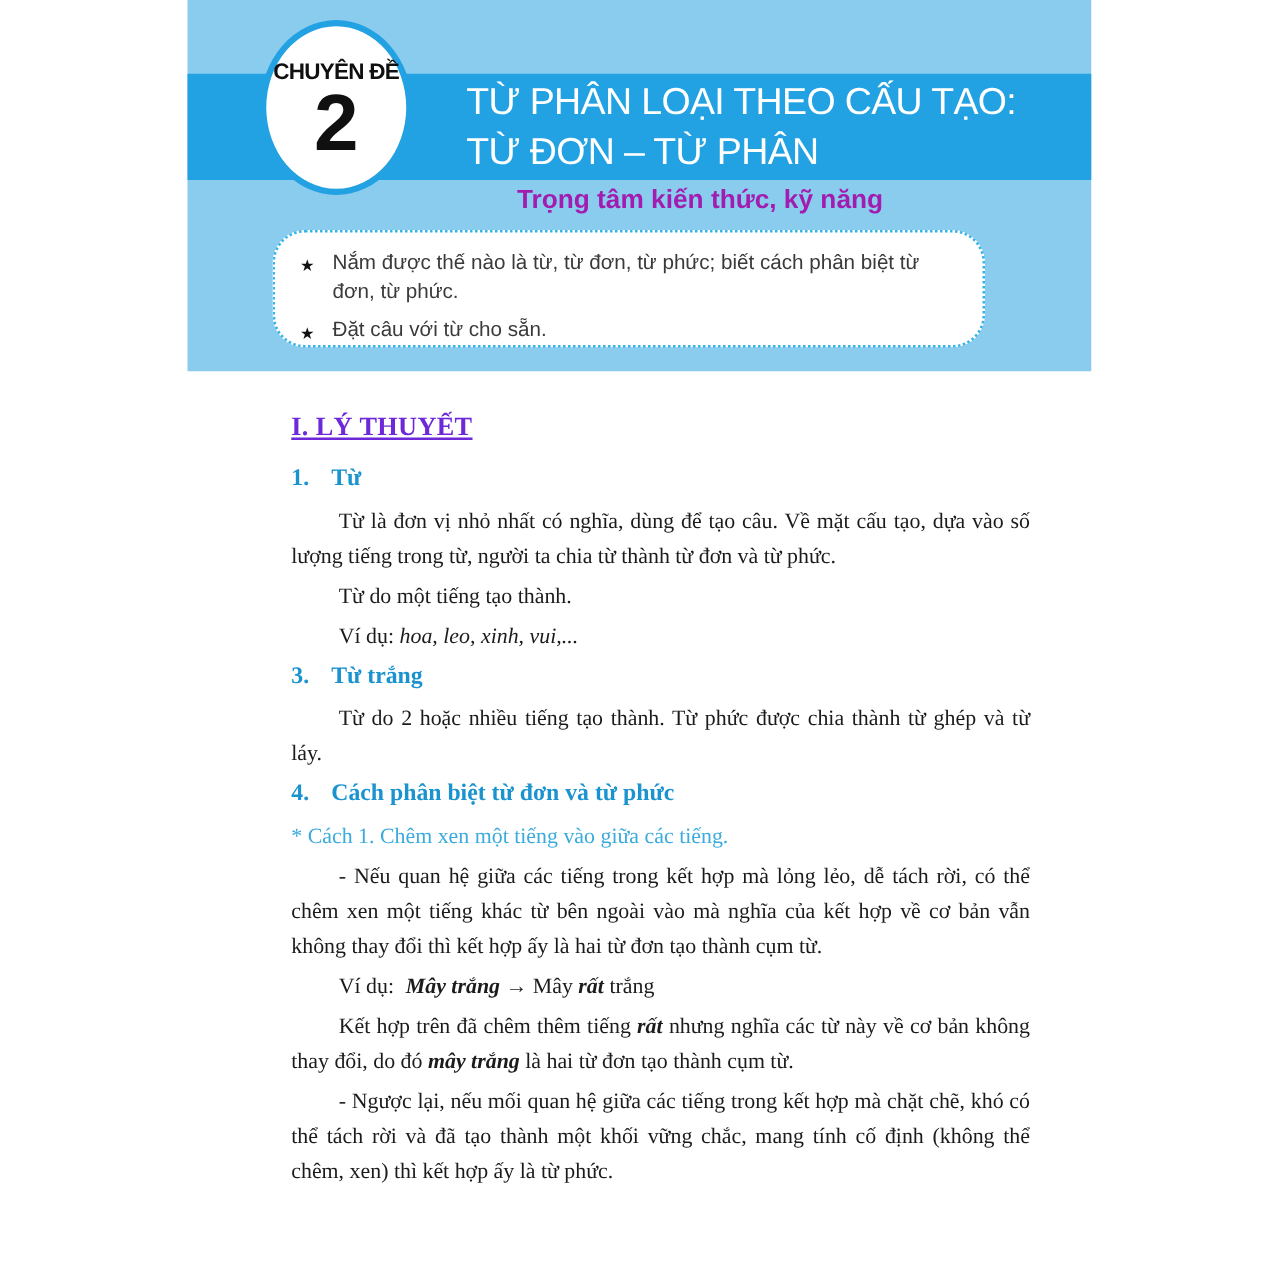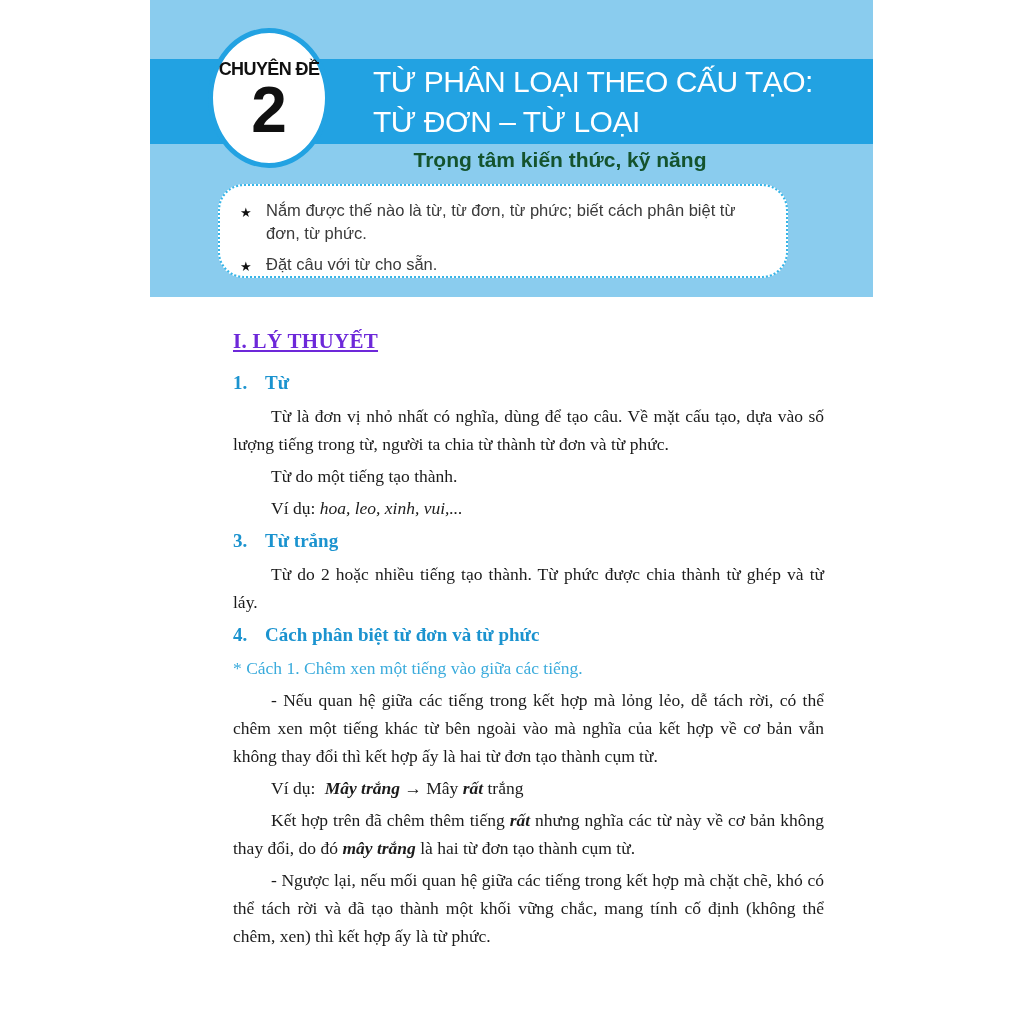--- a/index.html
+++ b/index.html
@@ -6,21 +6,21 @@
   .page {
     position:relative; width:1024px; height:1024px; background:#ffffff;
     font-family:"Liberation Serif","DejaVu Serif",serif; overflow:hidden;
   }
 
   
   .banner { position:absolute; left:150px; top:0; width:723px; height:297px; background:#8accee; }
   .band   { position:absolute; left:0; top:59px; width:100%; height:85px; background:#22a2e2; }
 
   .badge {
-    position:absolute; left:58px; top:28px; width:122px; height:140px;
+    position:absolute; left:58px; top:16px; width:122px; height:140px;
     background:#ffffff; border:5px solid #22a2e2; border-radius:50%;
     box-sizing:border-box; display:flex; flex-direction:column; align-items:center; justify-content:center;
     z-index:3;
   }
   .badge-label {
     font-family:"Liberation Sans","DejaVu Sans",sans-serif; font-weight:bold;
     font-size:18px; letter-spacing:-0.6px; color:#101010; margin-top:2px; white-space:nowrap;
   }
   .badge-number {
     font-family:"Liberation Sans","DejaVu Sans",sans-serif; font-weight:bold;
@@ -28,21 +28,21 @@
   }
 
   .title {
     position:absolute; left:223px; top:62px; z-index:2;
     font-family:"Liberation Sans","DejaVu Sans",sans-serif; font-weight:normal;
     color:#ffffff; font-size:30px; line-height:40px; letter-spacing:-0.5px; white-space:nowrap;
   }
   .subtitle {
     position:absolute; left:160px; top:148px; width:500px; text-align:center; z-index:2;
     font-family:"Liberation Sans","DejaVu Sans",sans-serif; font-weight:bold;
-    font-size:21px; color:#14532d; white-space:nowrap;
+    font-size:21px; color:#a21caf; white-space:nowrap;
   }
 
   .obj-box {
     position:absolute; left:68px; top:184px; width:570px; height:94px;
     background:#ffffff; border:2px dotted #35b5e8; border-radius:26px;
     box-sizing:border-box; padding:13px 16px 0 20px; z-index:2;
   }
   .obj-item {
     display:flex; font-family:"Liberation Sans","DejaVu Sans",sans-serif;
     font-size:16.5px; color:#3a3a3a; line-height:23px; margin-bottom:8px;
@@ -72,21 +72,21 @@
   <div class="banner">
     <div class="band"></div>
 
     <div class="badge">
       <span class="badge-label">CHUYÊN ĐỀ</span>
       <span class="badge-number">2</span>
     </div>
 
     <div class="title">
       <div>TỪ PHÂN LOẠI THEO CẤU TẠO:</div>
-      <div>TỪ ĐƠN – TỪ LOẠI</div>
+      <div>TỪ ĐƠN – TỪ PHÂN</div>
     </div>
 
     <div class="subtitle">Trọng tâm kiến thức, kỹ năng</div>
 
     <div class="obj-box">
       <div class="obj-item">
         <span class="star">★</span>
         <span class="obj-text">Nắm được thế nào là từ, từ đơn, từ phức; biết cách phân biệt từ đơn, từ phức.</span>
       </div>
       <div class="obj-item">

